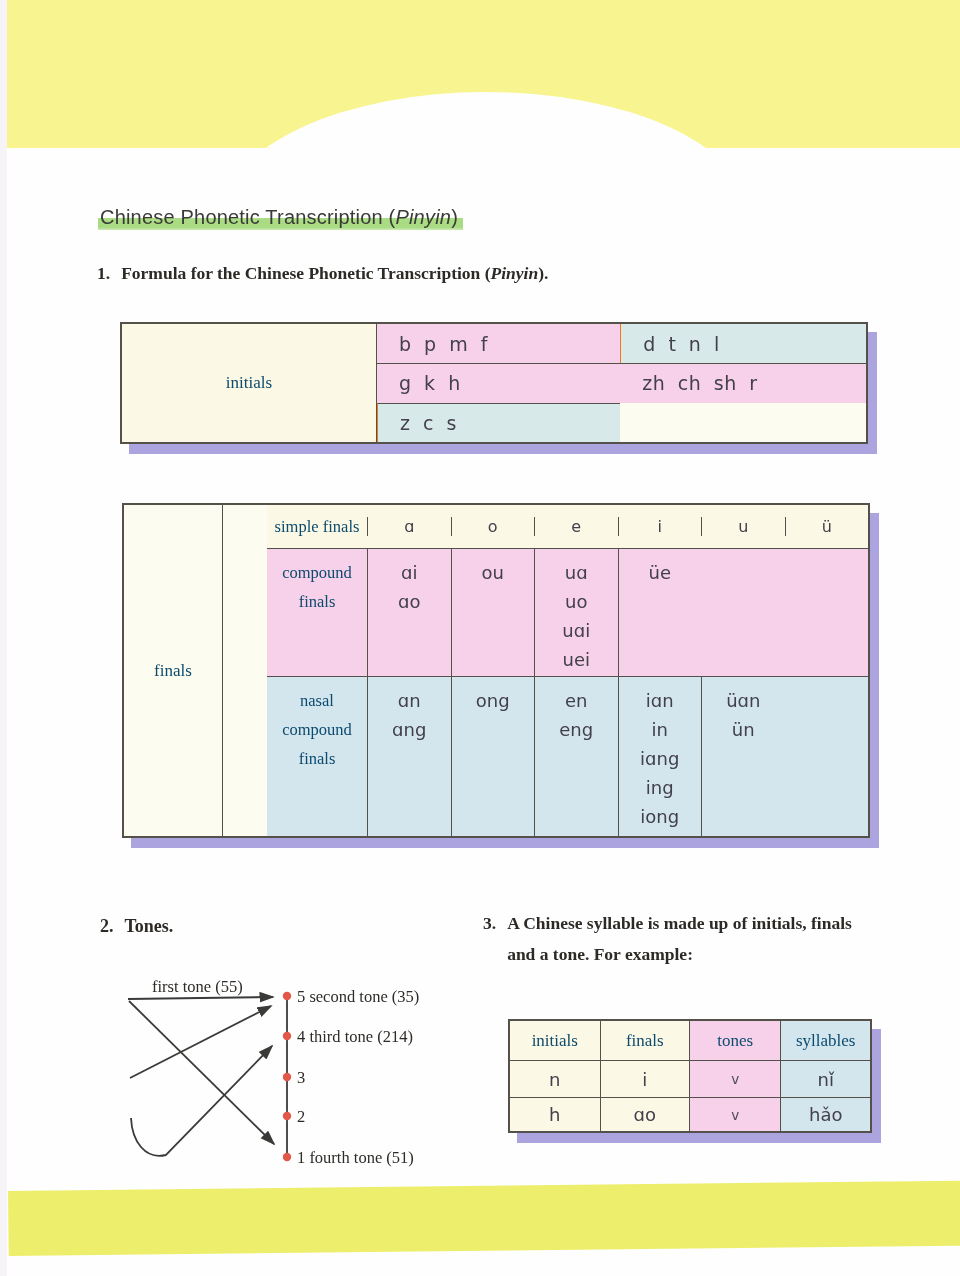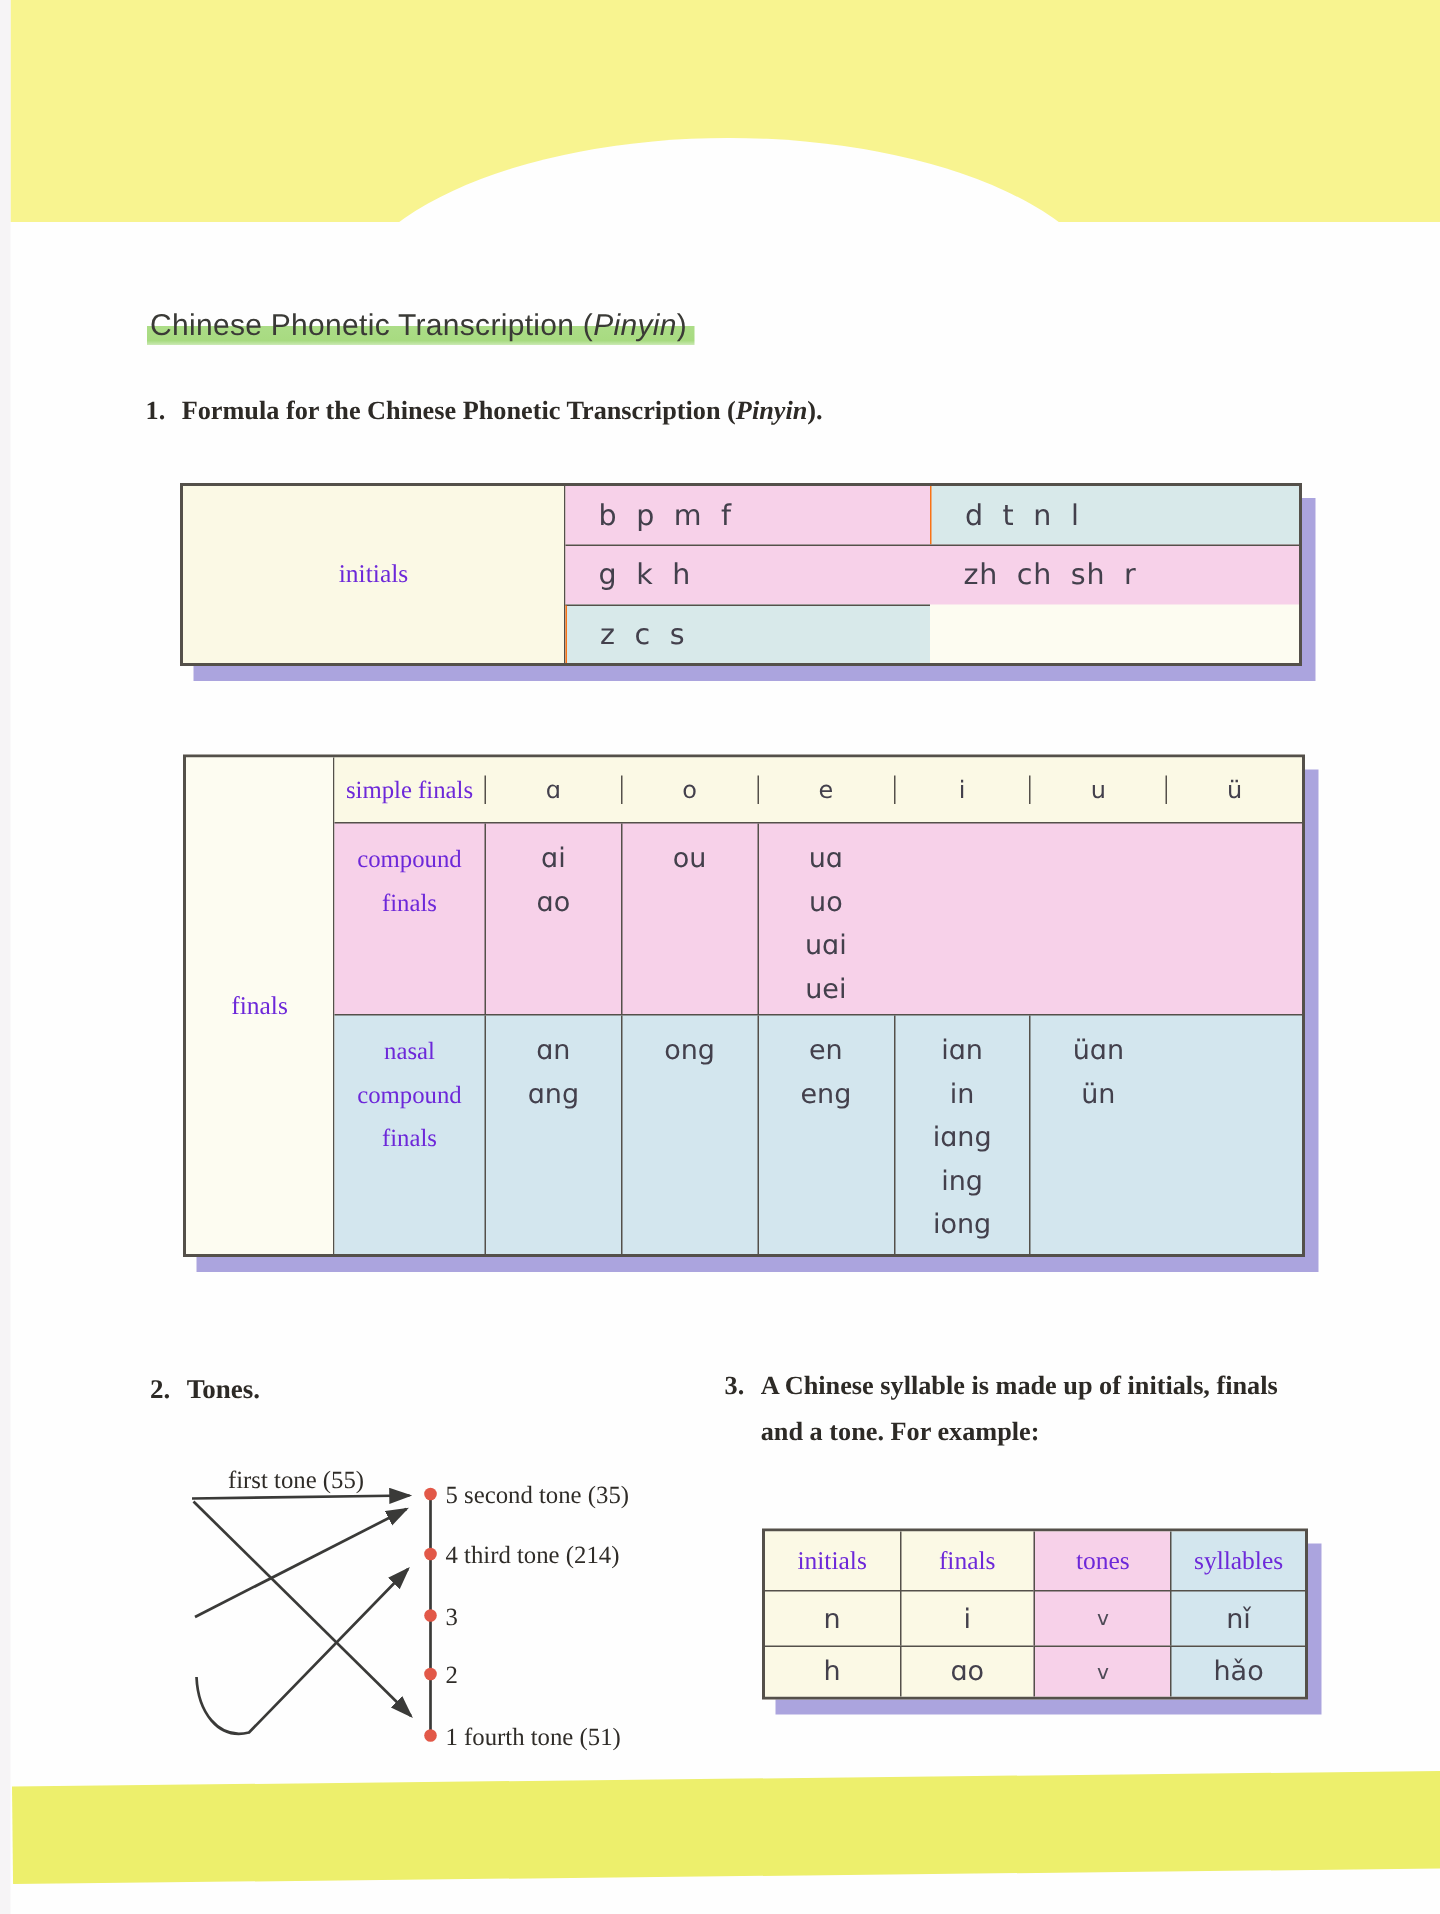--- a/index.html
+++ b/index.html
@@ -24,41 +24,41 @@
   .h1{position:absolute;font-size:17.5px;font-weight:bold;color:#2d2a26;display:flex;}
   .h1 .num{margin-right:11px;}
   .h1 i{font-style:italic;}
   .sec1{left:97px;top:263px;}
   .sec2{left:100px;top:916px;font-size:18px;}
   .sec3{left:483px;top:908px;width:400px;line-height:31px;}
 
   
   .tbl{position:absolute;box-sizing:border-box;border:2px solid #54504a;
        box-shadow:9px 10px 0 0 #aba4de;background:#fdfcf1;}
-  .serifcell{font-family:"Liberation Serif", "DejaVu Serif", serif;color:#6d28d9;font-size:16.5px;}
+  .serifcell{font-family:"Liberation Serif", "DejaVu Serif", serif;color:#0c4a6e;font-size:16.5px;}
   .pinyin{font-family:"DejaVu Sans", sans-serif;color:#43404c;}
 
   
   .initials-table{left:120px;top:322px;width:748px;height:122px;display:flex;}
   .it-label{width:254px;background:#fbf9e5;display:flex;align-items:center;justify-content:center;
             border-right:1px solid #54504a;font-size:17px;}
   .it-grid{flex:1;display:grid;grid-template-columns:1fr 1.01fr;grid-auto-rows:1fr;}
   .it-cell{display:flex;align-items:center;padding-left:22px;font-size:19px;word-spacing:6px;letter-spacing:.5px;}
   .it-cell.blue{border-left:1px solid #f97316;}
   .it-cell.rnext{border-top:1px solid #54504a;}
   .bg-pink{background:#f7d1e9;}
   .bg-blue{background:#d8e9ea;}
   .bg-blue2{background:#d3e6ee;}
   .bg-cream{background:#fbf9e5;}
 
   
   .finals-table{left:122px;top:503px;width:748px;height:335px;display:flex;}
   .ft-label{width:98px;background:#fdfcf1;display:flex;align-items:center;justify-content:center;
             border-right:1px solid #54504a;font-size:17px;}
-  .ft-body{flex:1;display:flex;flex-direction:column;}
+  .ft-body{flex:1;display:flex;flex-direction:column;padding-left:44px;}
   .ft-row{display:grid;grid-template-columns:100px repeat(6,1fr);}
   .ft-row > div{border-left:1px solid #54504a;text-align:center;}
   .ft-row > div:first-child{border-left:none;}
   .ft-simple{height:43px;align-items:center;}
   .ft-simple > div{display:flex;align-items:center;justify-content:center;}
   .ft-compound{height:127px;border-top:1px solid #54504a;}
   .ft-nasal{flex:1;border-top:1px solid #54504a;}
   .ft-cell{padding-top:9px;line-height:29px;font-size:18px;}
   .ft-rowlabel{padding-top:9px;line-height:29px;}
 
@@ -126,20 +126,23 @@
             <div>ɑo</div>
           </div>
         <div class="pinyin ft-cell">
             <div>ou</div>
           </div>
         <div class="pinyin ft-cell">
             <div>uɑ</div>
             <div>uo</div>
             <div>uɑi</div>
             <div>uei</div>
+          </div>
+        <div class="pinyin ft-cell">
+            <div>üe</div>
           </div>
       </div>
       <div class="ft-row ft-nasal bg-blue2">
         <div class="serifcell ft-rowlabel">
             <div>nasal</div>
             <div>compound</div>
             <div>finals</div>
           </div>
         <div class="pinyin ft-cell">
             <div>ɑn</div>

